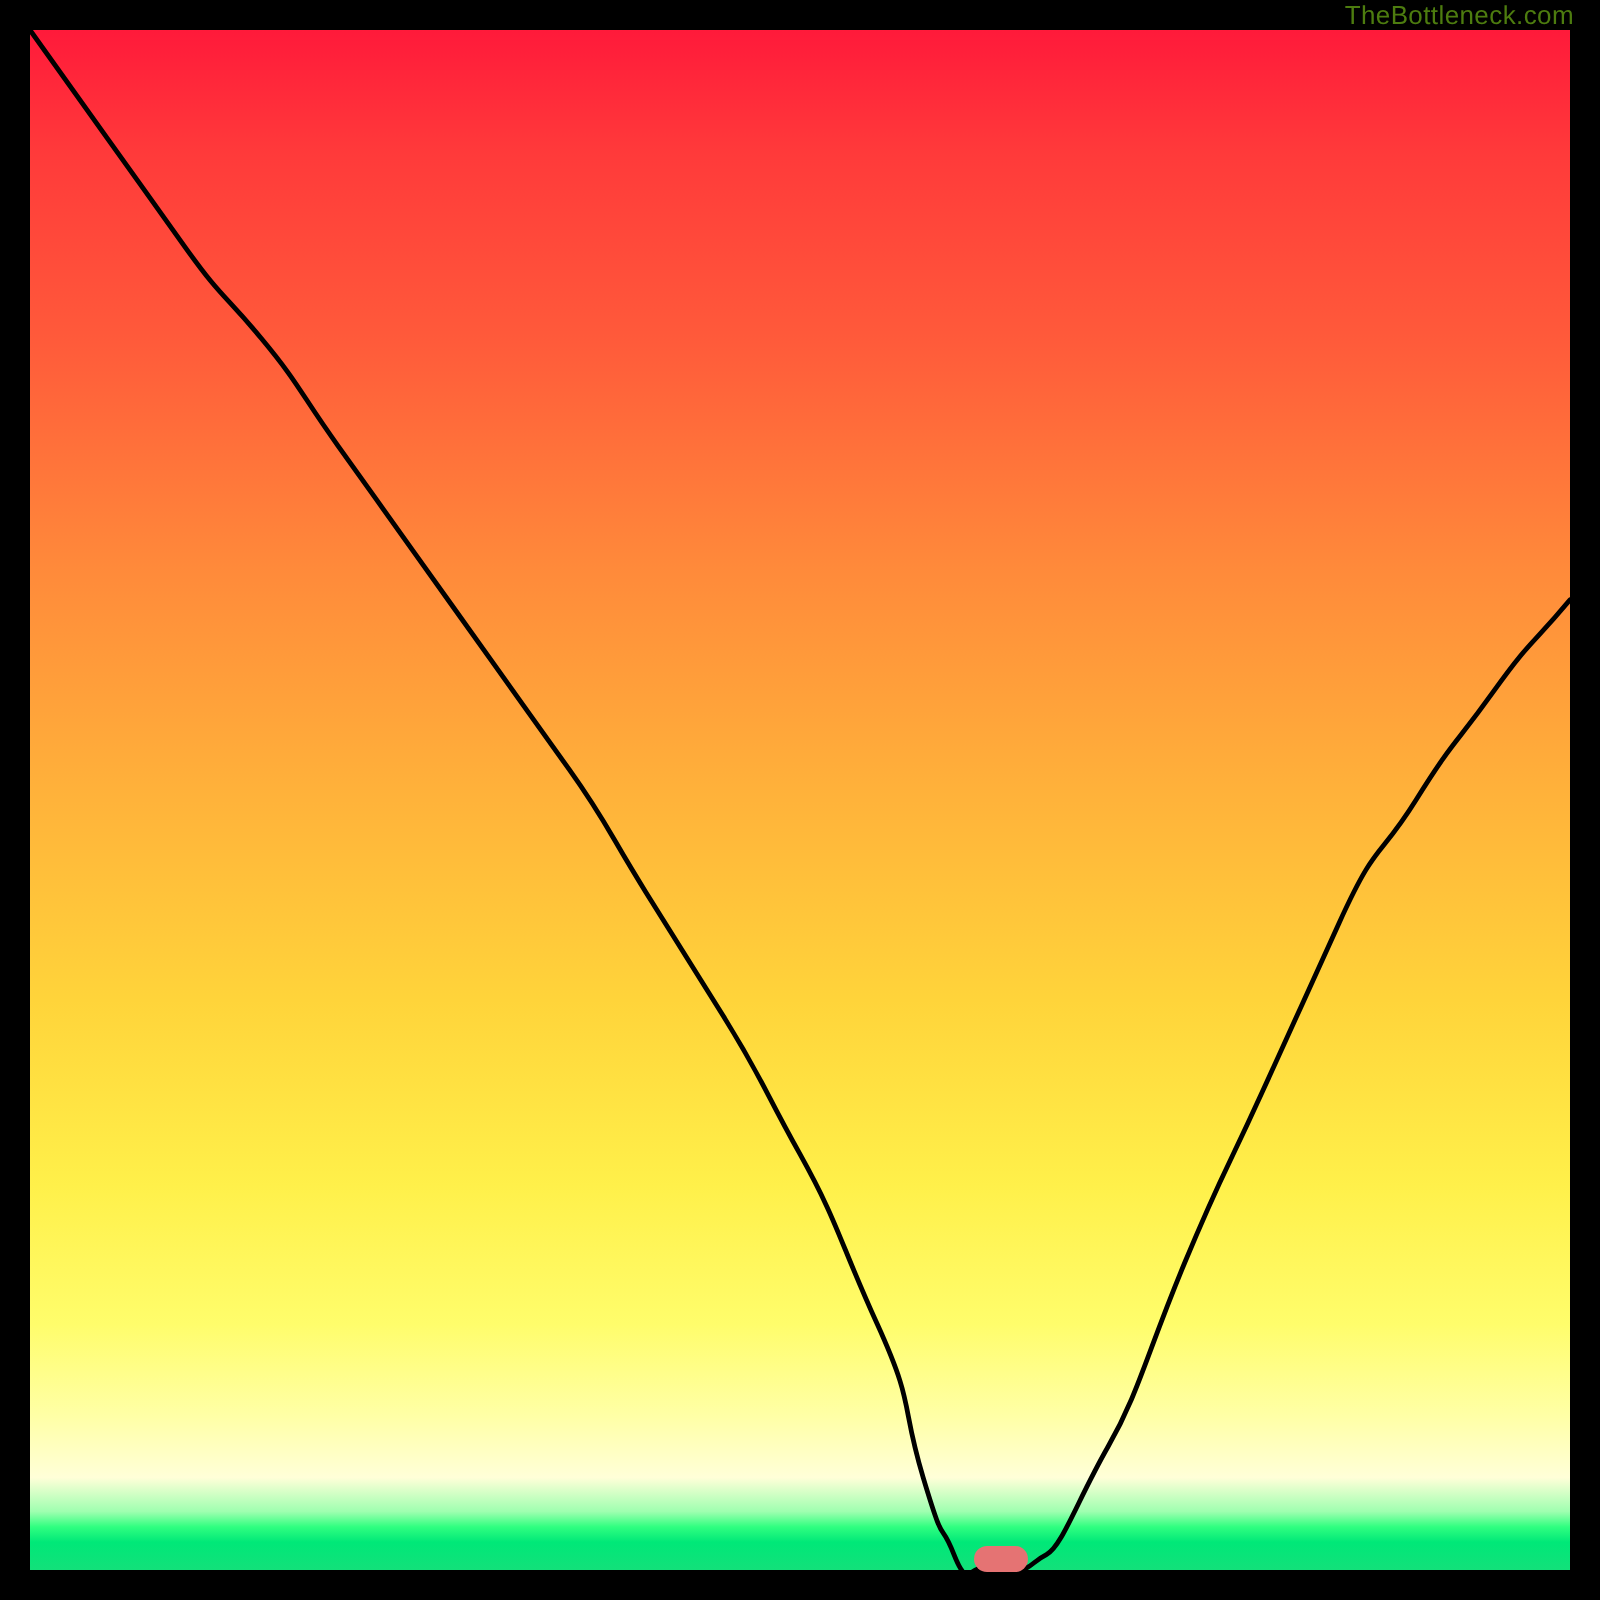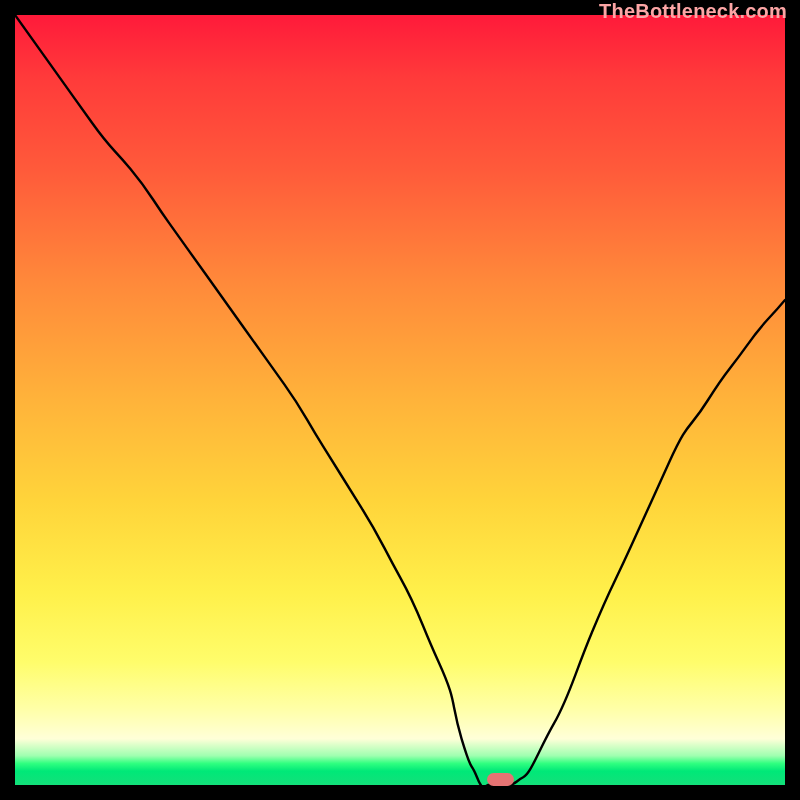--- a/index.html
+++ b/index.html
@@ -47,23 +47,23 @@
     left: 15px;
     top: 15px;
     width: 770px;
     height: 770px;
     pointer-events: none;
   }
   .watermark {
     position: absolute;
     top: 0px;
     right: 13px;
-    color: #fca5a5;
-    font-size: 20px;
-    font-weight: 700;
+    color: #4d7c0f;
+    font-size: 13px;
+    font-weight: 400;
     letter-spacing: 0.2px;
     user-select: none;
   }
   .marker {
     position: absolute;
     width: 27px;
     height: 13px;
     background: #e57373;
     border-radius: 7px;
   }

